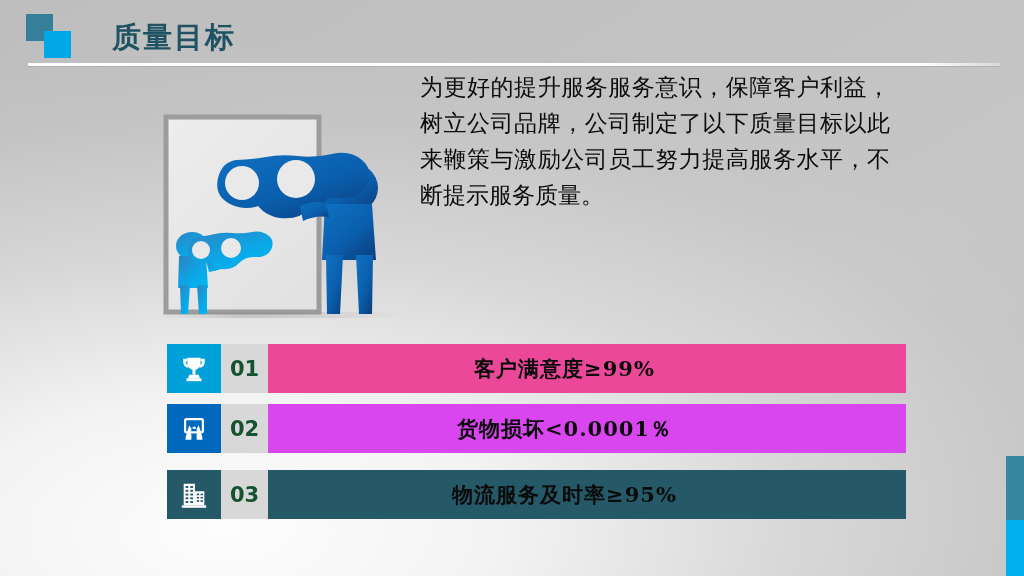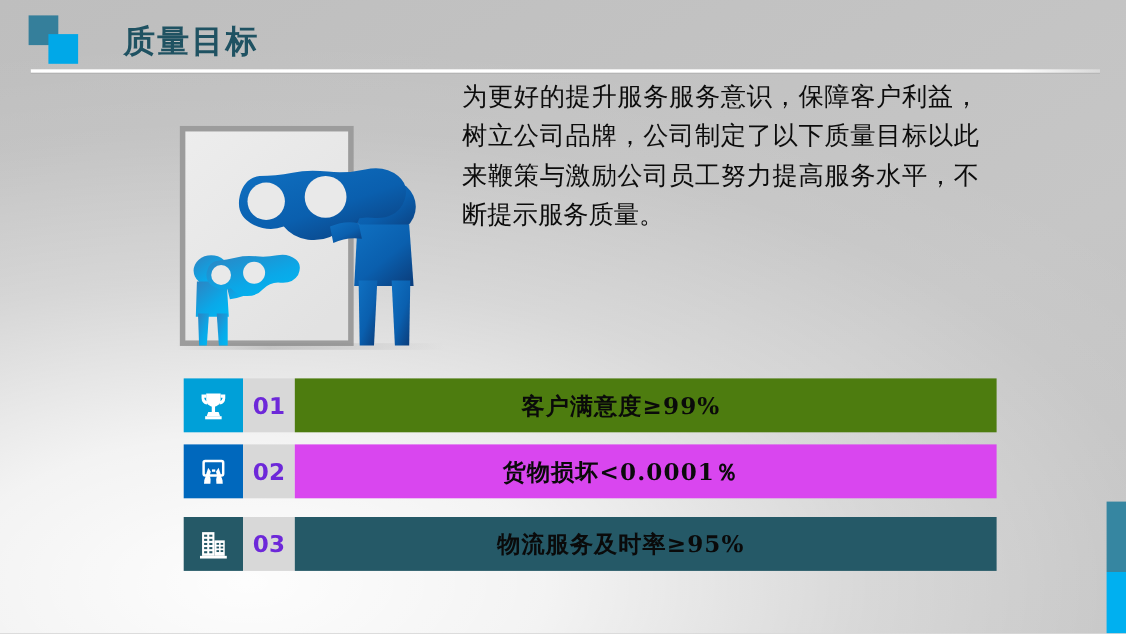--- a/index.html
+++ b/index.html
@@ -76,21 +76,21 @@
     flex: 0 0 auto;
   }
   .goal-row .num-box {
     width: 47px; height: 49px;
     background: #d8d8d8;
     display: flex; align-items: center; justify-content: center;
     flex: 0 0 auto;
     font-family: "DejaVu Sans", "Liberation Sans", sans-serif;
     font-size: 21px;
     font-weight: 700;
-    color: #6d28d9;
+    color: #14532d;
   }
   .goal-row .text-box {
     flex: 1 1 auto; height: 49px;
     display: flex; align-items: center; justify-content: center;
     font-family: "DejaVu Serif", "Liberation Serif", serif;
     font-size: 21px;
     font-weight: 700;
     color: #0a0a0a;
     letter-spacing: 1px;
     padding-right: 45px;
@@ -186,21 +186,21 @@
       <svg width="30" height="30" viewBox="0 0 32 32" fill="#ffffff" aria-hidden="true">
         <path d="M9 4 h14 v6 a7 7 0 0 1 -14 0 z"></path>
         <path d="M9 5 H4.5 v3.5 a6.5 6.5 0 0 0 5.5 6.2 v-3 A3.6 3.6 0 0 1 7.2 8.5 V8 H9 z"></path>
         <path d="M23 5 h4.5 v3.5 a6.5 6.5 0 0 1 -5.5 6.2 v-3 A3.6 3.6 0 0 0 24.8 8.5 V8 H23 z"></path>
         <rect x="14.4" y="16" width="3.2" height="6"></rect>
         <path d="M11 22 h10 l1.5 4 h-13 z"></path>
         <rect x="8" y="26" width="16" height="3"></rect>
       </svg>
     </div>
     <div class="num-box">01</div>
-    <div class="text-box" style="background:#4d7c0f">客户满意度≥99%</div>
+    <div class="text-box" style="background:#ec4899">客户满意度≥99%</div>
   </div>
 
   <div class="goal-row" id="goal-row-2">
     <div class="icon-box" style="background:#0068bd">
       <svg width="30" height="30" viewBox="0 0 32 32" fill="none" aria-hidden="true">
         <rect x="6.5" y="5.5" width="19" height="14" rx="1.6" stroke="#ffffff" stroke-width="2.4"></rect>
         <path d="M11 12 l-2.5 7.5 q-0.6 2 1 2.6 q1.7 0.6 2.4 -1.4 l1.6 -4.8" fill="#ffffff"></path>
         <path d="M9.5 20 q-2 1.5 -2.3 4.2 l-0.3 3.3 h6.2 l0.2 -4.2 q0.1 -2.2 -1.4 -3.3 z" fill="#ffffff"></path>
         <path d="M21 12 l2.5 7.5 q0.6 2 -1 2.6 q-1.7 0.6 -2.4 -1.4 l-1.6 -4.8" fill="#ffffff"></path>
         <path d="M22.5 20 q2 1.5 2.3 4.2 l0.3 3.3 h-6.2 l-0.2 -4.2 q-0.1 -2.2 1.4 -3.3 z" fill="#ffffff"></path>

